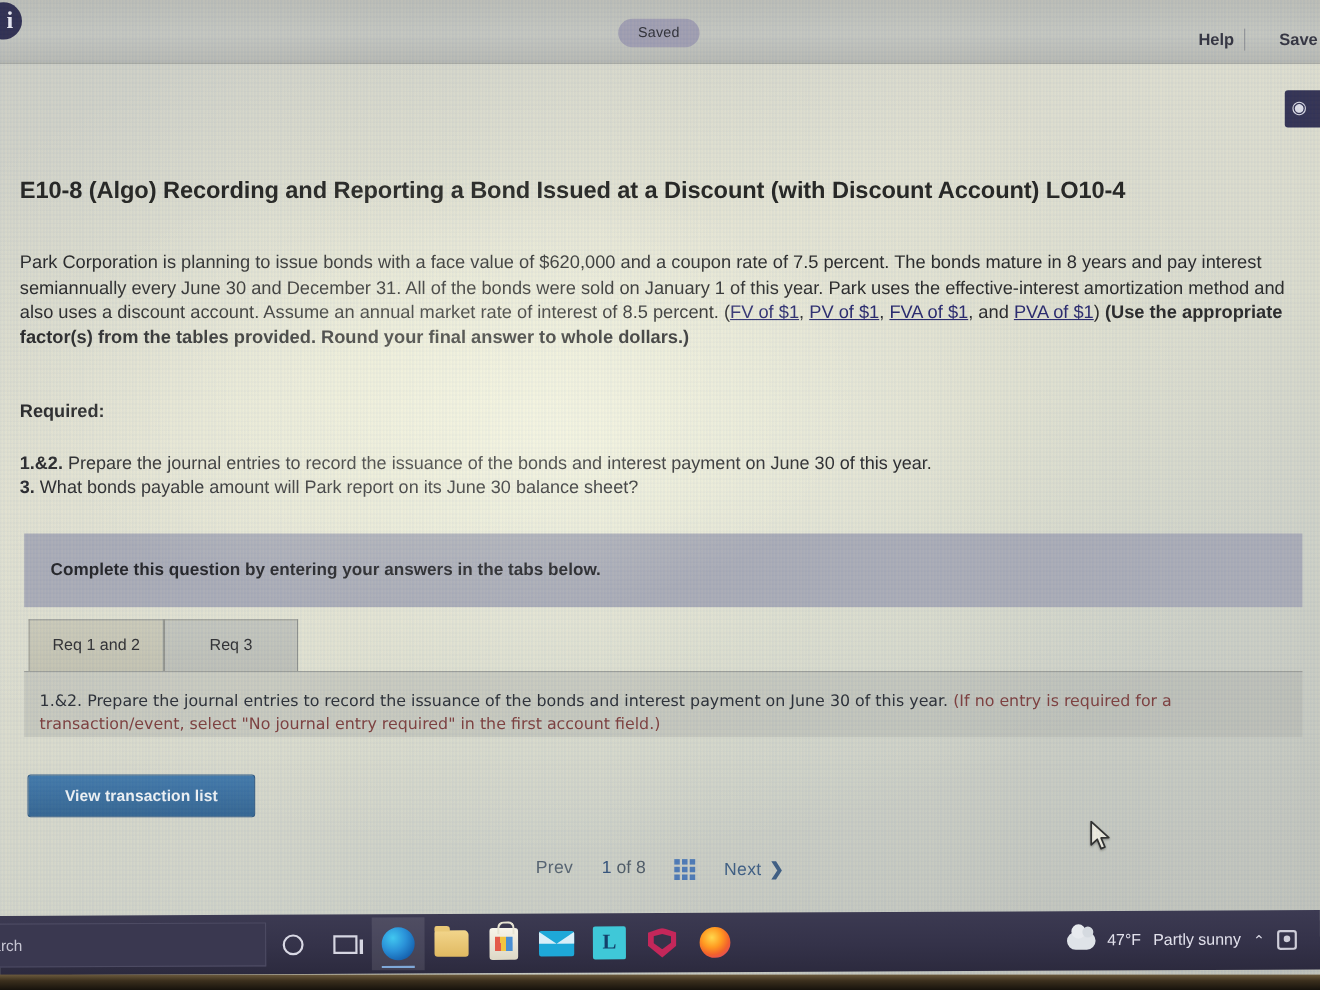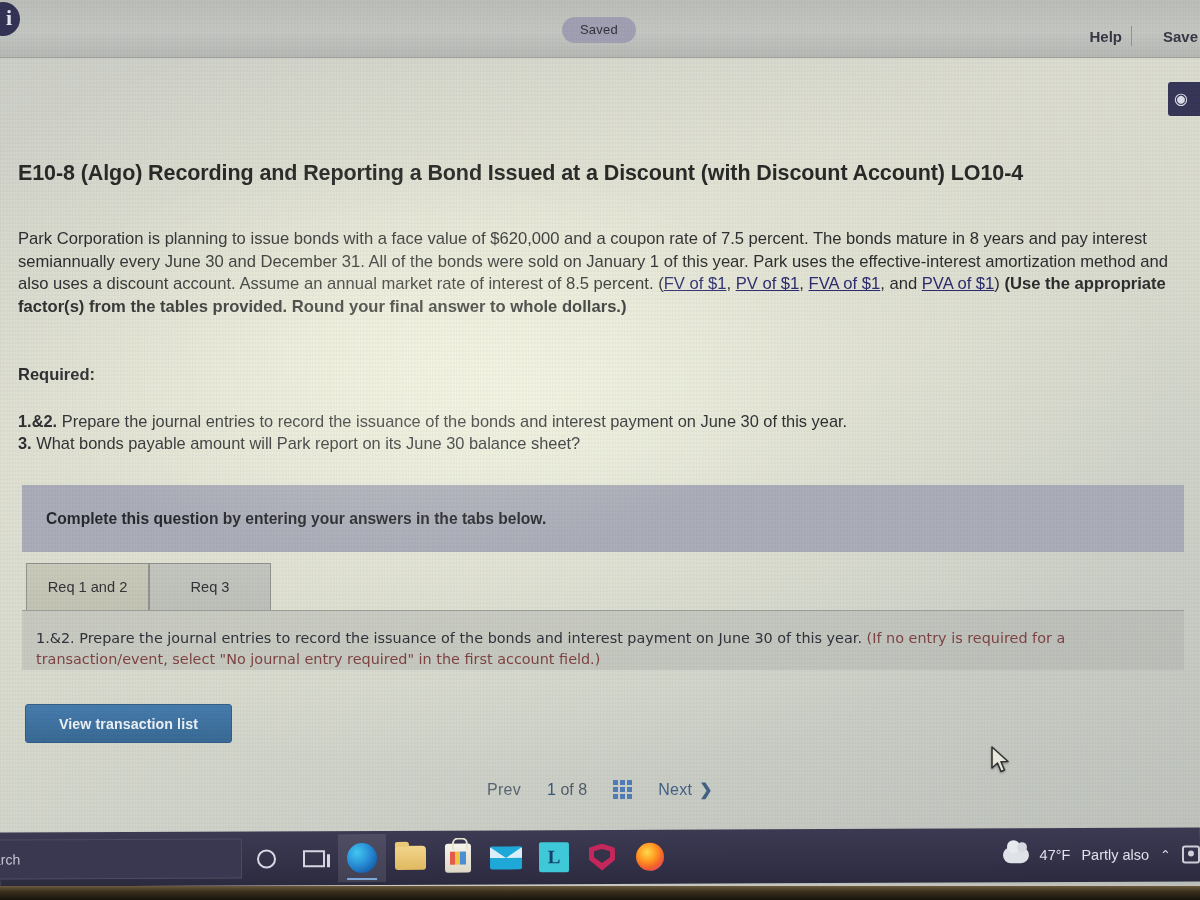--- a/index.html
+++ b/index.html
@@ -432,21 +432,21 @@
   .firefox-ico {
     width: 28px; height: 28px;
     border-radius: 50%;
     background: radial-gradient(circle at 40% 34%, #ffd84d 0%, #ff9a21 36%, #f2622c 62%, #d6398a 100%);
   }
   #tray {
     margin-left: auto;
     display: flex;
     align-items: center;
     gap: 11px;
-    padding-right: 0;
+    padding-right: 21px;
     color: #e2e1ec;
     font-size: 14.5px;
   }
   .weather-cloud {
     width: 26px; height: 16px;
     background: #dfe3e8;
     border-radius: 9px;
     position: relative;
   }
   .weather-cloud::before {
@@ -591,21 +591,21 @@
       <div class="tb-icon">
           <div class="mcafee-ico"></div>
         </div>
       <div class="tb-icon">
           <div class="firefox-ico"></div>
         </div>
 
       <div id="tray">
         <div class="weather-cloud"></div>
         <span>47°F</span>
-        <span>Partly also</span>
+        <span>Partly sunny</span>
         <span id="tray-chevron">⌃</span>
         <div id="tray-end-icon"></div>
       </div>
     </div>
 
   </div>
   <div id="bezel"></div>
 </div>
 
 </body></html>

